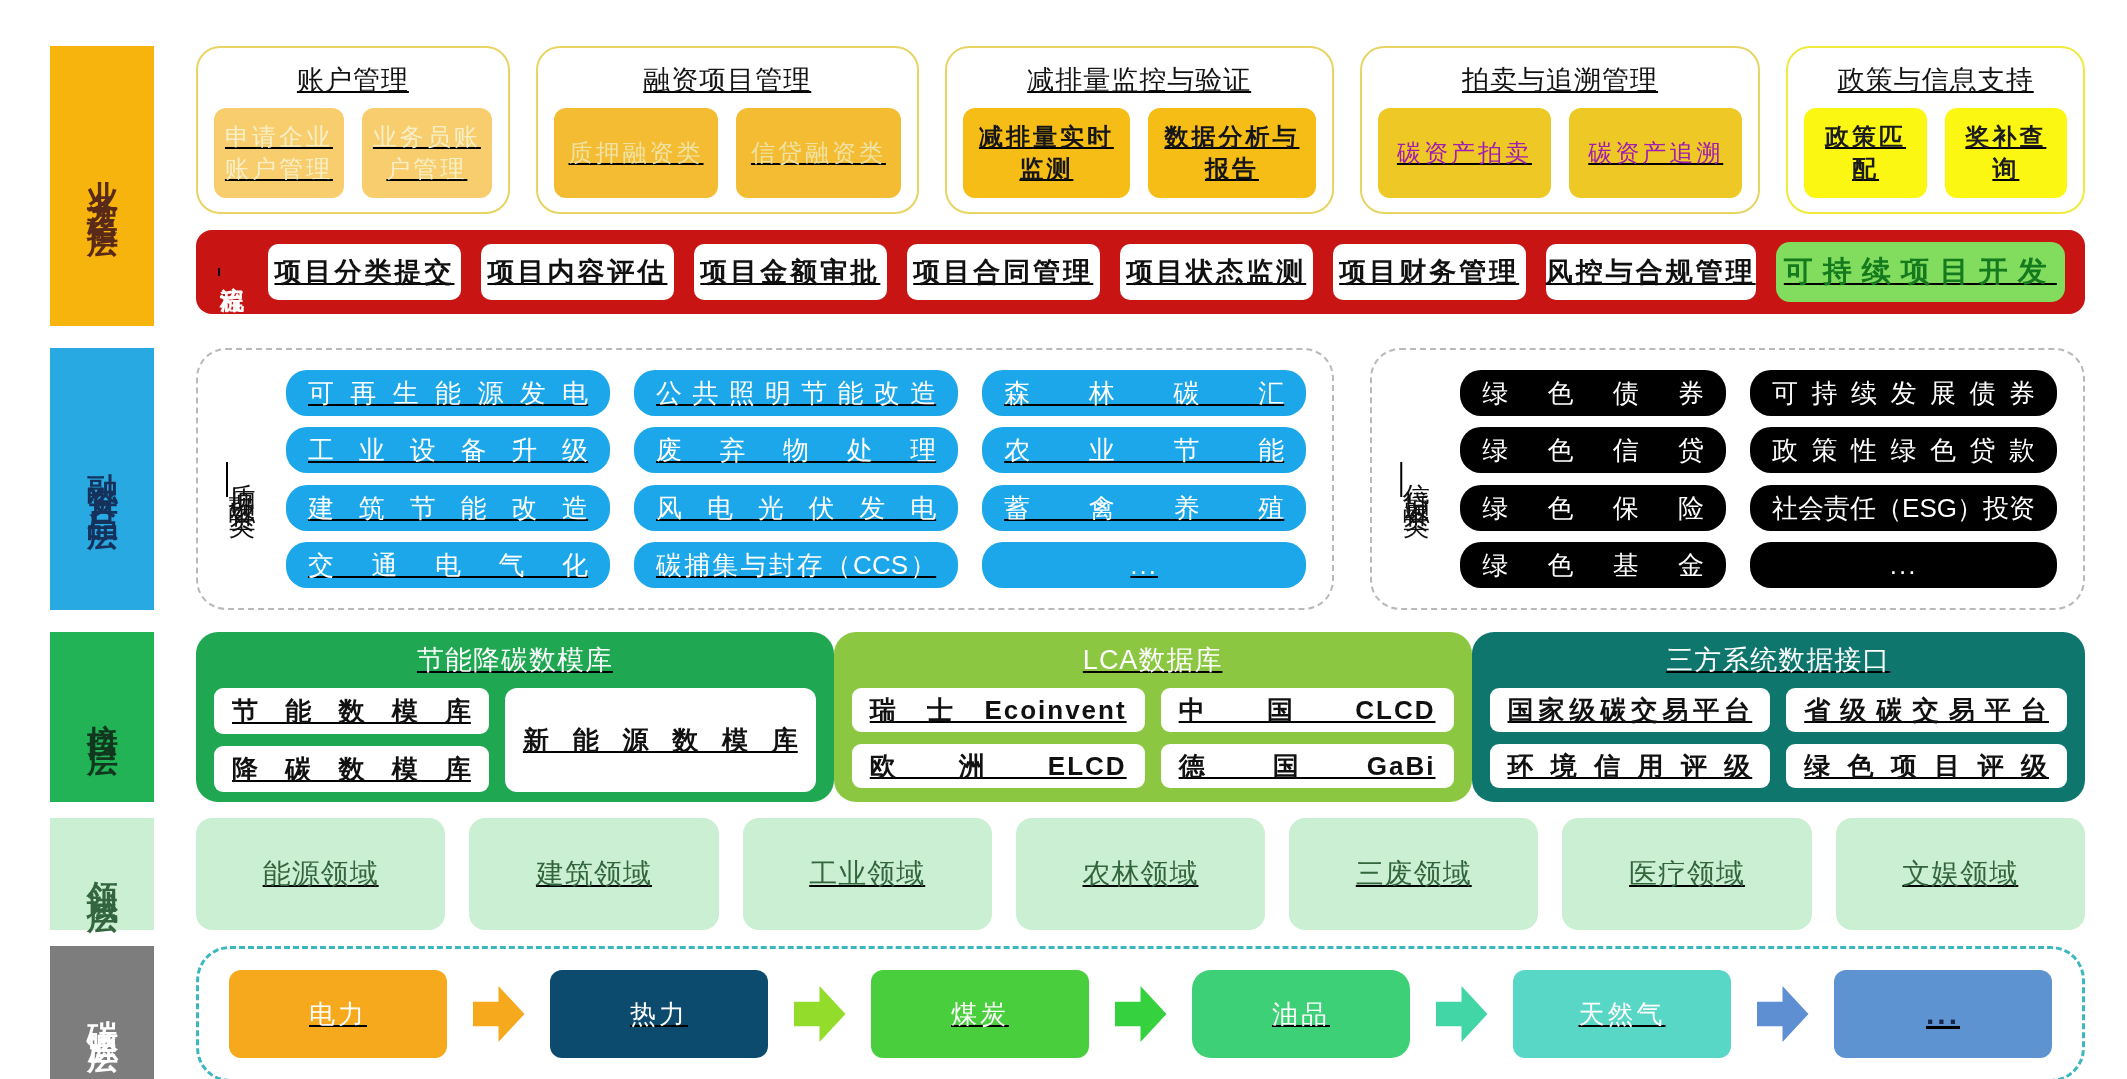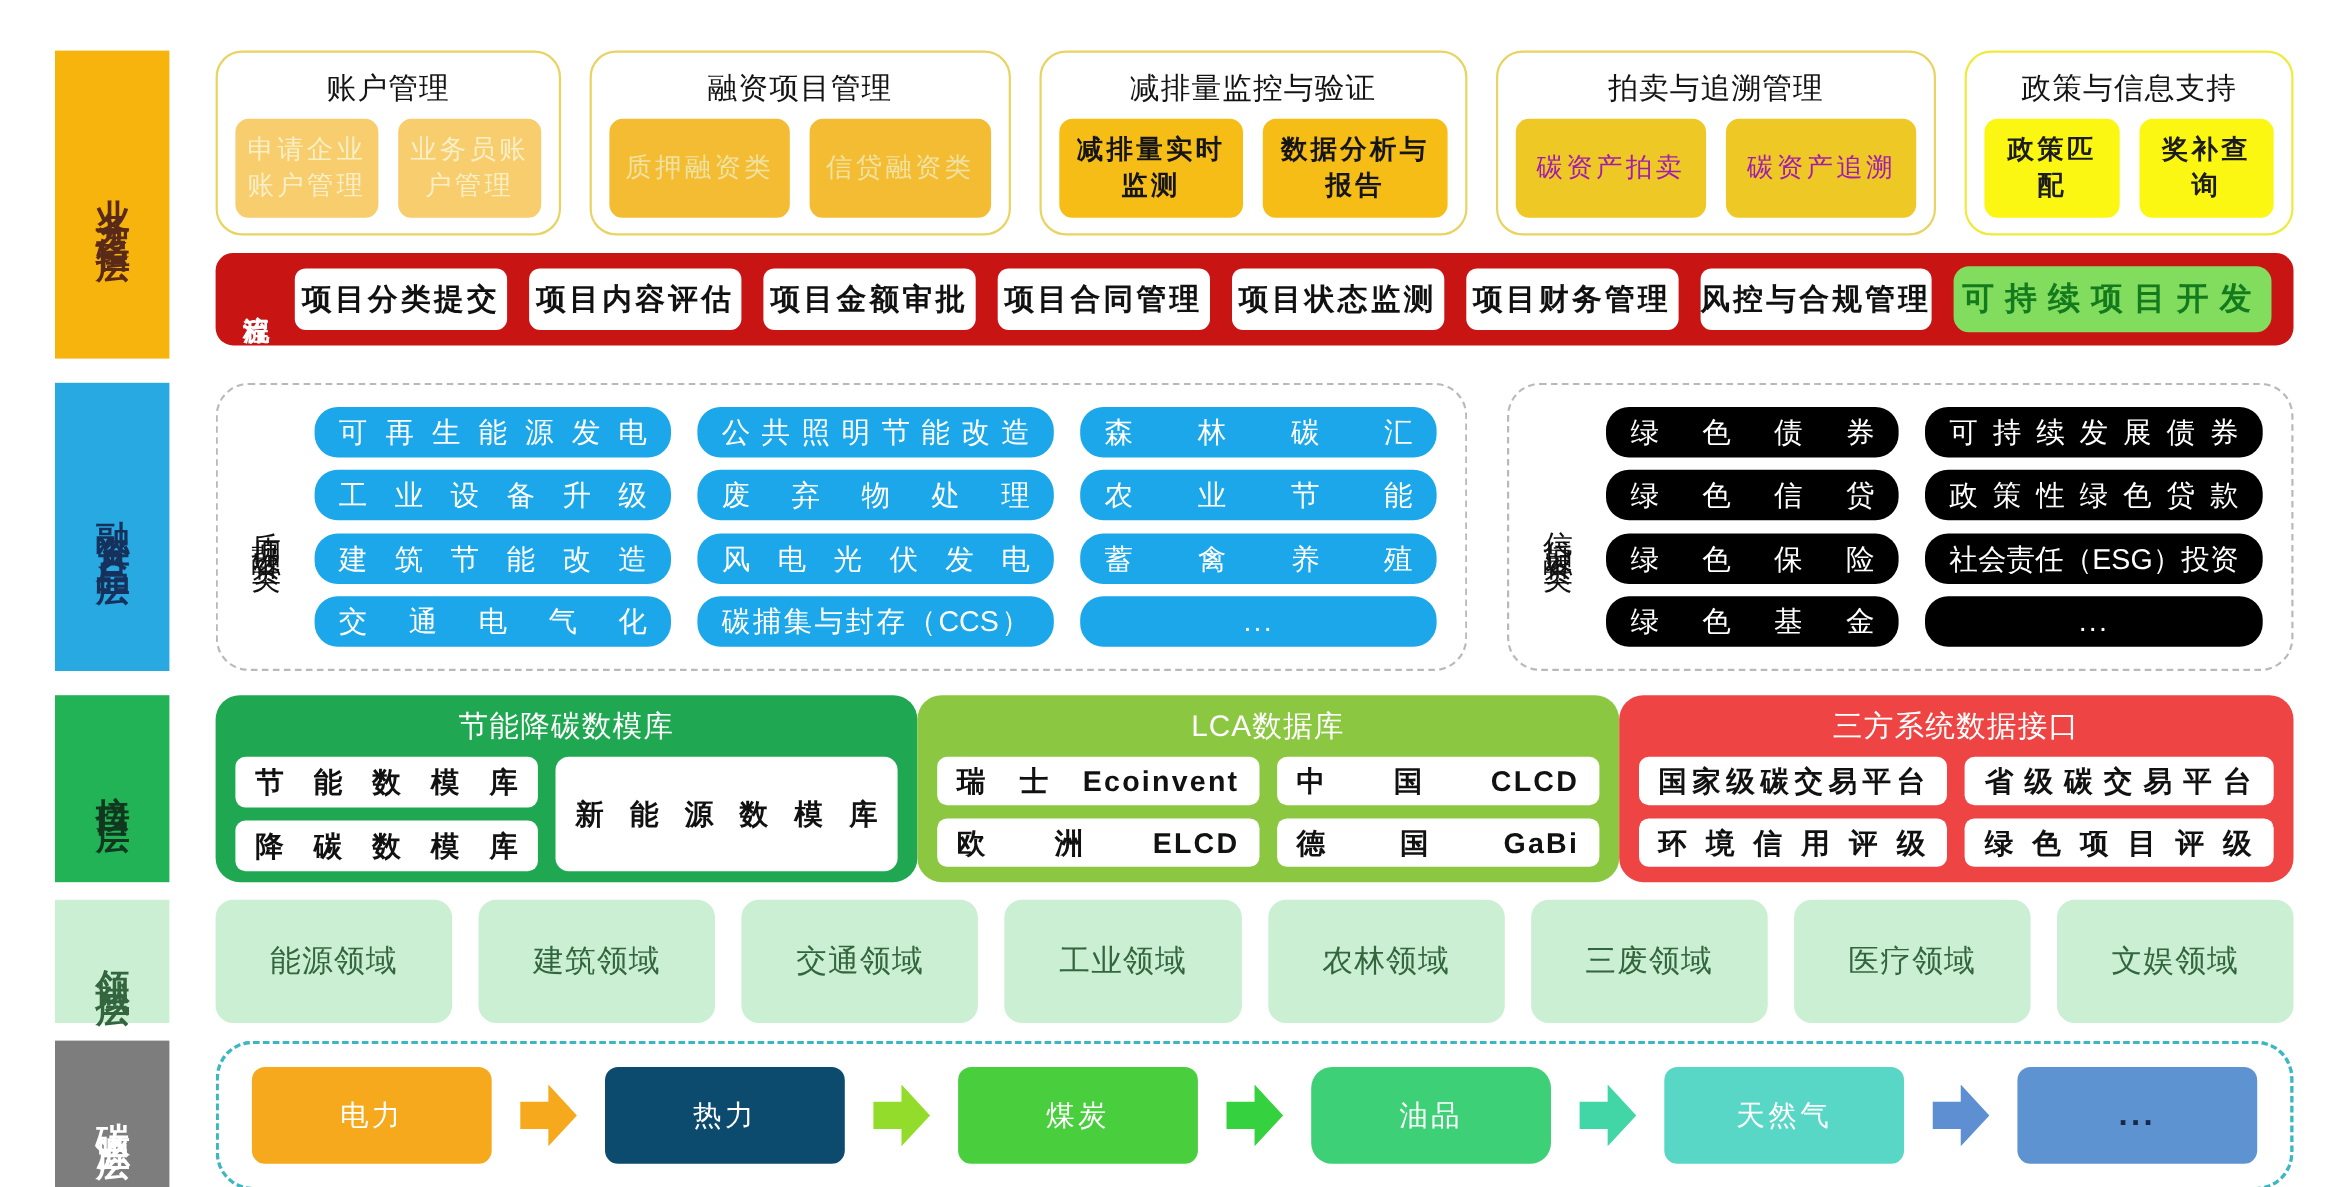--- a/index.html
+++ b/index.html
@@ -3,21 +3,21 @@
 <meta charset="utf-8">
 <style>
   * { margin:0; padding:0; box-sizing:border-box; }
   html,body { background:#ffffff; }
   body { font-family:"Liberation Sans","DejaVu Sans",sans-serif; }
   .canvas { position:relative; width:2127px; height:1079px; background:#fff; overflow:hidden; }
 
   .row { display:flex; align-items:stretch; margin-left:50px; margin-right:42px; }
   .sidebar { width:104px; flex:0 0 104px; display:flex; align-items:center; justify-content:center; margin-right:42px; }
   .vtext { writing-mode:vertical-rl; text-orientation:upright; letter-spacing:12px; font-size:31px; font-weight:700; }
-  .content { flex:1; min-width:0; }
+  .content { flex:1; min-width:0;text-decoration:underline; }
 
   
   .row-business { margin-top:46px; height:280px; }
   .sb-business { background:#f6b40d; color:#5a2a18; }
   .biz-col { display:flex; flex-direction:column; height:100%; }
   .biz-cards { display:flex; gap:26px; height:168px; }
   .biz-card { border:2px solid #e7d463; border-radius:24px; background:#fff; display:flex; flex-direction:column; padding:10px 16px 14px; }
   .biz-card.c1 { flex:310; } .biz-card.c2 { flex:387; } .biz-card.c3 { flex:394; }
   .biz-card.c4 { flex:407; } .biz-card.c5 { flex:293; border-color:#eeea3e; }
   .biz-title { text-align:center; font-size:27px; color:#141414; margin:4px 0 10px; letter-spacing:1px; }
@@ -49,21 +49,21 @@
   .credit .pbtn { background:#000000; }
   .pbtn.center { text-align:center; text-align-last:center; letter-spacing:2px; }
 
   
   .row-interface { margin-top:22px; height:170px; }
   .sb-interface { background:#21b356; color:#11371f; }
   .if-wrap { display:flex; height:100%; }
   .if-card { border-radius:22px; display:flex; flex-direction:column; padding:6px 18px 14px; }
   .if-card.k1 { flex:620; background:#1fa851; }
   .if-card.k2 { flex:620; background:#8cc742; }
-  .if-card.k3 { flex:595; background:#ef4444; }
+  .if-card.k3 { flex:595; background:#0f766e; }
   .if-title { text-align:center; color:#fff; font-size:27px; margin:4px 0 10px; letter-spacing:1px; }
   .if-body-split { display:flex; gap:16px; flex:1; }
   .if-left { flex:1; display:flex; flex-direction:column; gap:12px; }
   .wpill { background:#fff; color:#111; font-weight:700; font-size:26px; border-radius:9px; height:46px; line-height:46px; padding:0 18px; text-align:justify; text-align-last:justify; white-space:nowrap; overflow:hidden; }
   .if-right { flex:1; background:#fff; border-radius:12px; display:flex; align-items:center; padding:0 18px; }
   .if-right span { width:100%; color:#111; font-weight:700; font-size:26px; text-align:justify; text-align-last:justify; white-space:nowrap; }
   .if-grid { flex:1; display:grid; grid-template-columns:1fr 1fr; gap:12px 16px; }
   .if-grid .wpill { height:auto; line-height:1; display:flex; align-items:center; }
   .if-grid .wpill span { width:100%; text-align:justify; text-align-last:justify; letter-spacing:2px; }
 
@@ -248,21 +248,20 @@
     </div>
   </div>
 
   <div class="row row-domain">
     <div class="sidebar sb-domain">
       <div class="vtext">领域层</div>
     </div>
     <div class="content dom-wrap">
       <div class="dom-card">能源领域</div>
       <div class="dom-card">建筑领域</div>
-      <div class="dom-card">交通领域</div>
       <div class="dom-card">工业领域</div>
       <div class="dom-card">农林领域</div>
       <div class="dom-card">三废领域</div>
       <div class="dom-card">医疗领域</div>
       <div class="dom-card">文娱领域</div>
     </div>
   </div>
 
   <div class="row row-carbon">
     <div class="sidebar sb-carbon">

